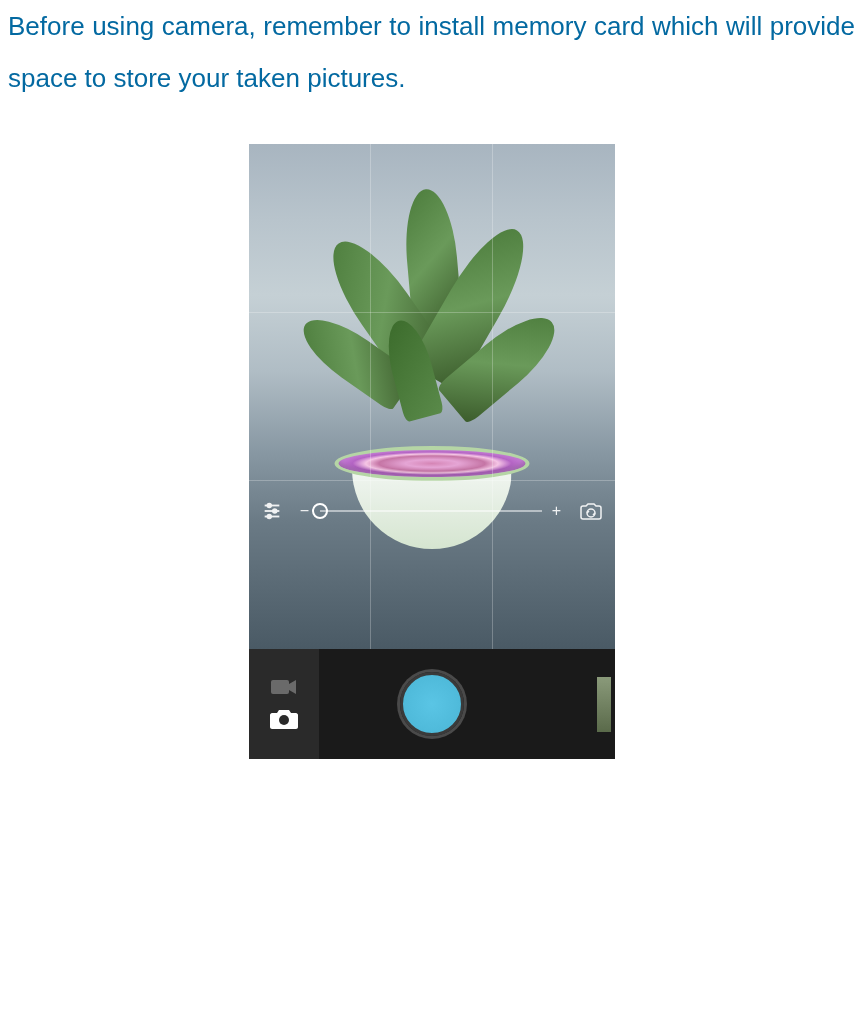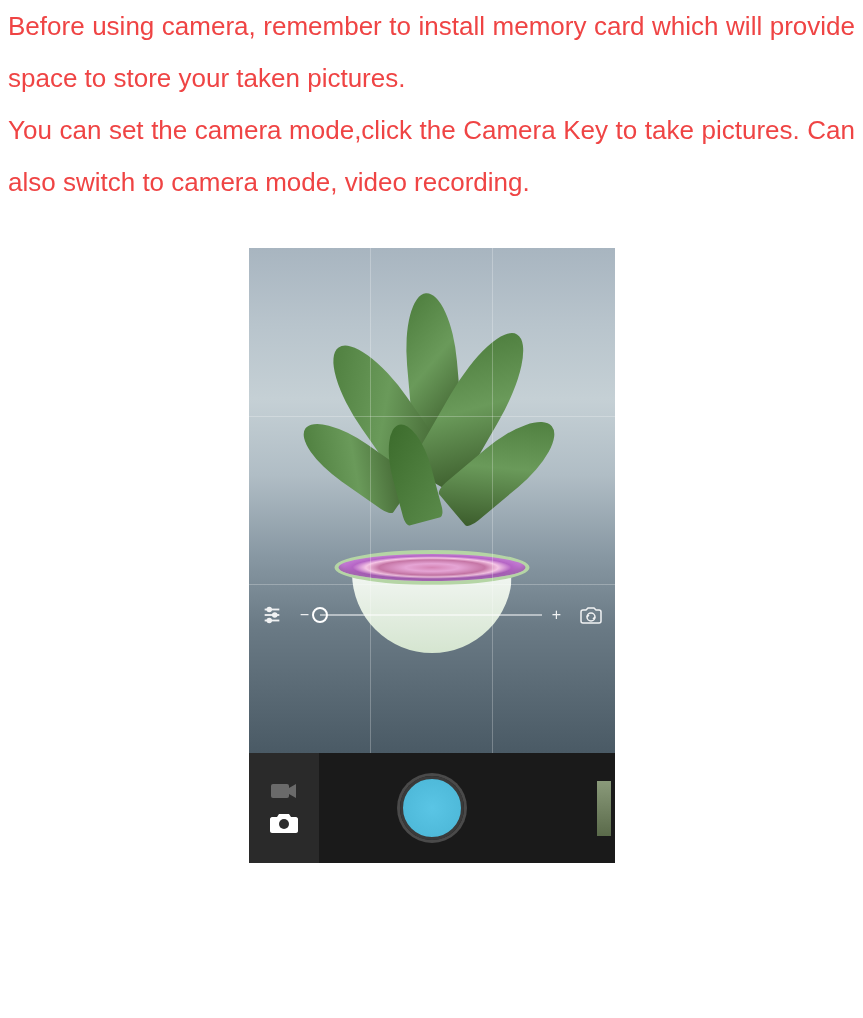--- a/index.html
+++ b/index.html
@@ -13,21 +13,21 @@
       height: 1018px;
       background: #ffffff;
       font-family: "Segoe UI", Arial, sans-serif;
       padding: 0;
     }
     
     .text-content {
       padding: 0 8px;
       font-size: 26px;
       line-height: 2.0;
-      color: #ef4444;
+      color: #0369a1;
       text-align: justify;
     }
     
     .paragraph {
       margin-bottom: 0;
     }
     
     .screenshot-container {
       margin-top: 40px;
       display: flex;
@@ -267,21 +267,20 @@
       width: 14px;
       height: 55px;
       background: linear-gradient(180deg, #8a9a7a 0%, #5a6a4a 100%);
     }
   </style>
 </head>
 <body>
 
 <div class="text-content">
   <p class="paragraph">Before using camera, remember to install memory card which will provide space to store your taken pictures.</p>
-  <p class="paragraph">You can set the camera mode,click the Camera Key to take pictures. Can also switch to camera mode, video recording.</p>
 </div>
 
 <div class="screenshot-container">
   <div class="phone-screenshot">
 
     <div class="viewfinder">
       <div class="plant-scene">
         <div class="leaves">
           <div class="leaf leaf1"></div>
           <div class="leaf leaf2"></div>

